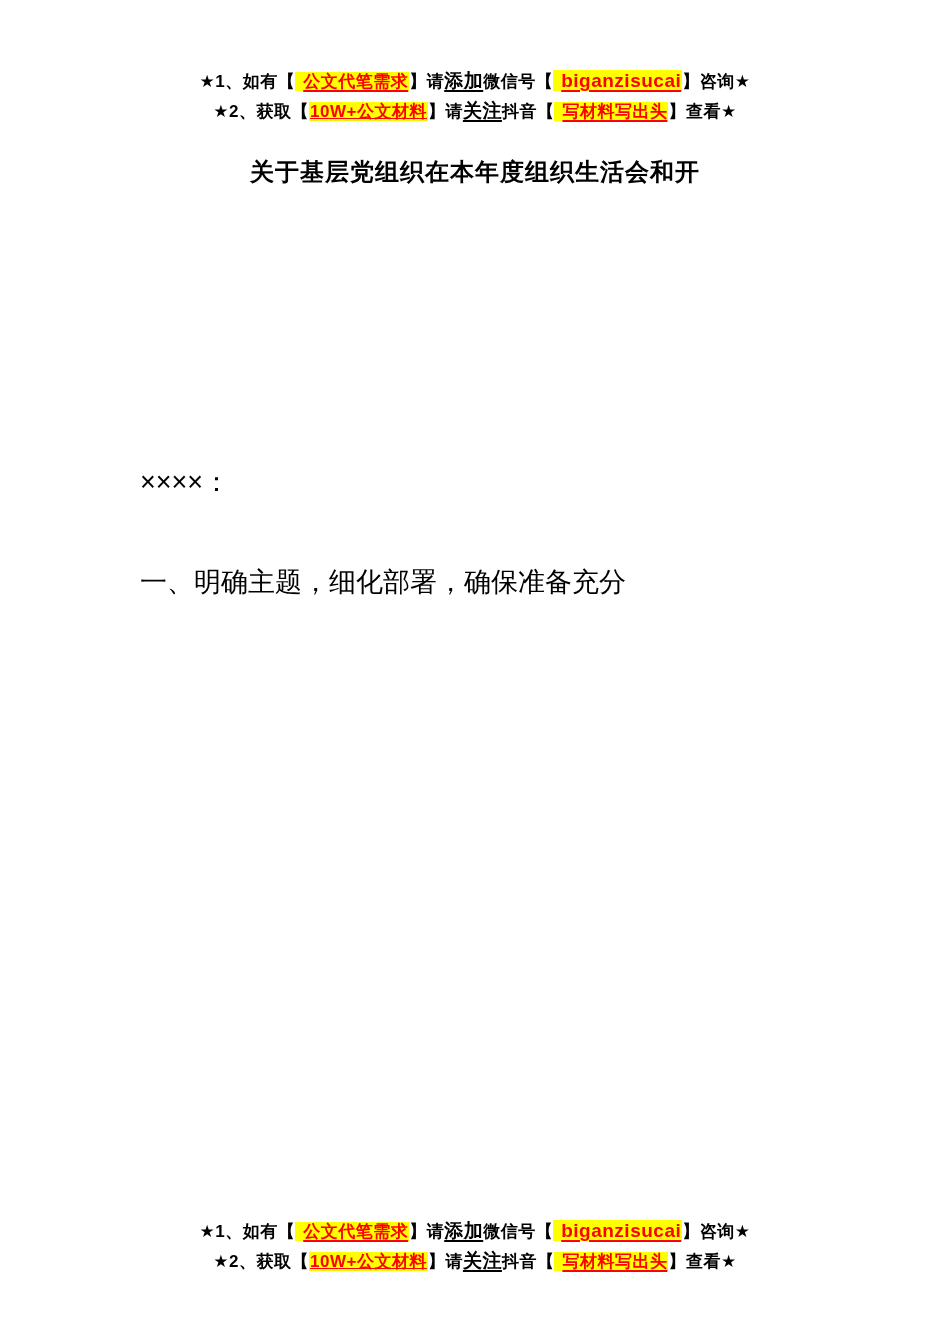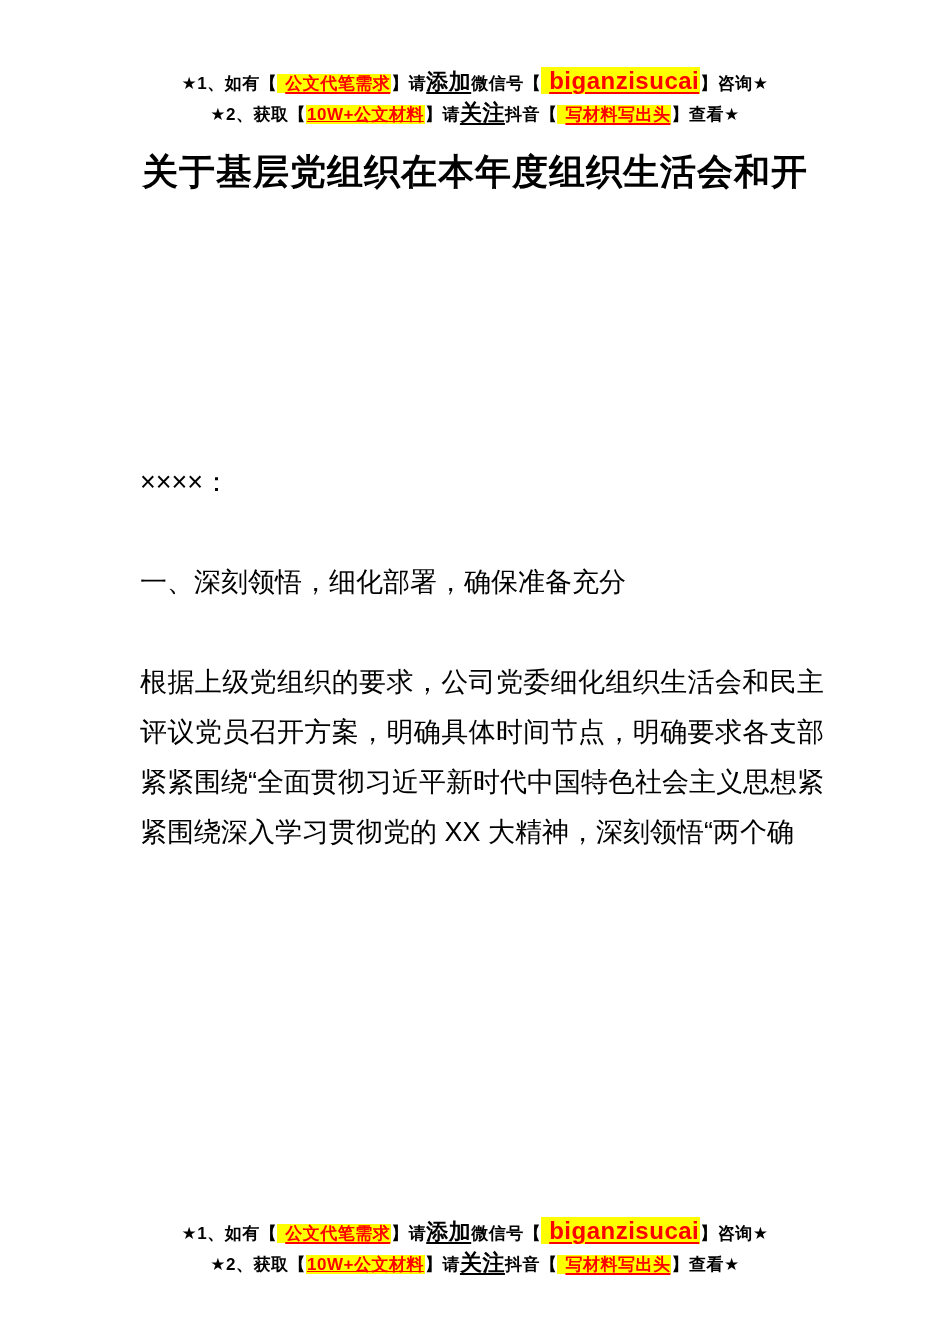--- a/index.html
+++ b/index.html
@@ -36,37 +36,37 @@
     color: #ff0000;
     padding: 0 1px;
     text-decoration: underline;
   }
   .hl-u {
     text-decoration: underline;
     text-decoration-thickness: 2px;
     text-underline-offset: 3px;
     padding-left: 8px;
   }
-  .latin-big { font-size: 24px; }
+  .latin-big { font-size: 19px; }
   .emph-u {
-    font-size: 22px;
+    font-size: 19px;
     text-decoration: underline;
     text-decoration-thickness: 2px;
     text-underline-offset: 3px;
   }
 
   
   .doc-title {
     position: absolute;
     top: 112px;
     left: 0;
     width: 100%;
     text-align: center;
     font-weight: bold;
-    font-size: 36px;
+    font-size: 24px;
     line-height: 120px;
     letter-spacing: 1px;
   }
 
   
   .body-text {
     position: absolute;
     top: 457px;
     left: 140px;
     width: 684px;
@@ -88,22 +88,21 @@
     <div><span>★1、如有【</span><span class="hl hl-u">公文代笔需求</span><span>】请</span><span class="emph-u">添加</span><span>微信号【</span><span class="hl hl-u latin-big">biganzisucai</span><span>】咨询★</span></div>
     <div><span>★2、获取【</span><span class="hl">10W+公文材料</span><span>】请</span><span class="emph-u">关注</span><span>抖音【</span><span class="hl hl-u">写材料写出头</span><span>】查看★</span></div>
   </div>
 
   <div class="doc-title">
     <div>关于基层党组织在本年度组织生活会和开</div>
   </div>
 
   <div class="body-text">
     <div class="block">××××：</div>
-    <div class="block">一、深刻领悟，细化部署，确保准备充分</div>
-    <div class="block para">根据上级党组织的要求，公司党委细化组织生活会和民主评议党员召开方案，明确具体时间节点，明确要求各支部紧紧围绕“全面贯彻习近平新时代中国特色社会主义思想紧紧围绕深入学习贯彻党的 XX 大精神，深刻领悟“两个确</div>
+    <div class="block">一、明确主题，细化部署，确保准备充分</div>
   </div>
 
   <div class="promo promo-footer">
     <div><span>★1、如有【</span><span class="hl hl-u">公文代笔需求</span><span>】请</span><span class="emph-u">添加</span><span>微信号【</span><span class="hl hl-u latin-big">biganzisucai</span><span>】咨询★</span></div>
     <div><span>★2、获取【</span><span class="hl">10W+公文材料</span><span>】请</span><span class="emph-u">关注</span><span>抖音【</span><span class="hl hl-u">写材料写出头</span><span>】查看★</span></div>
   </div>
 
 </div>
 
 </body></html>

